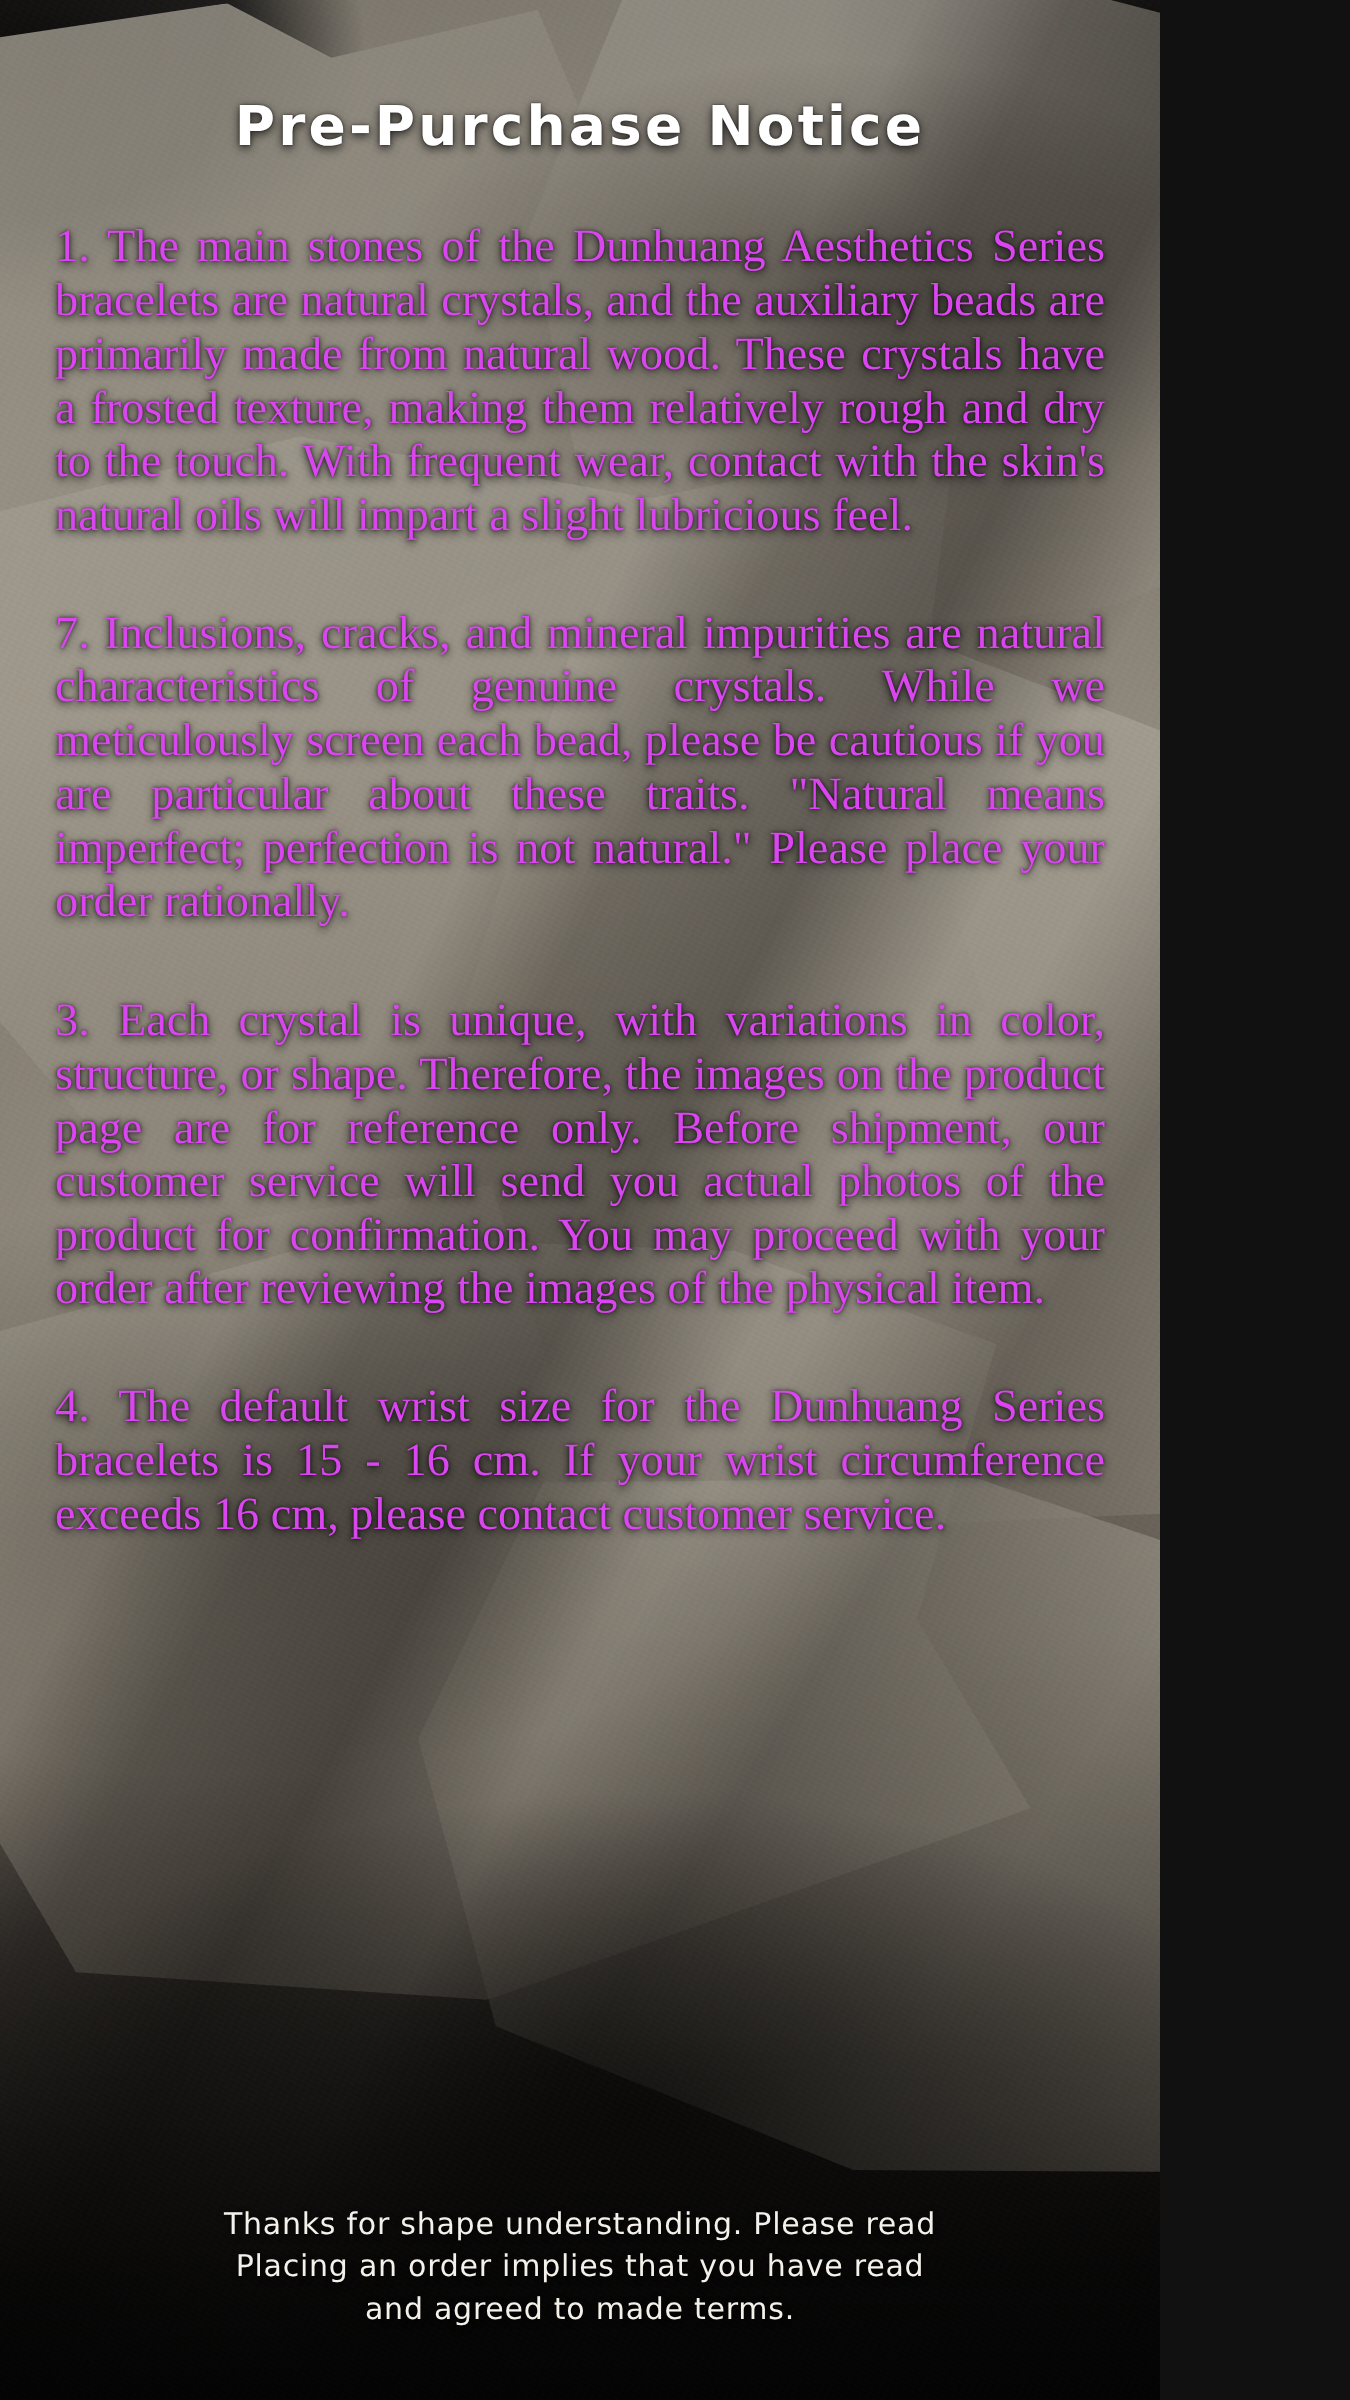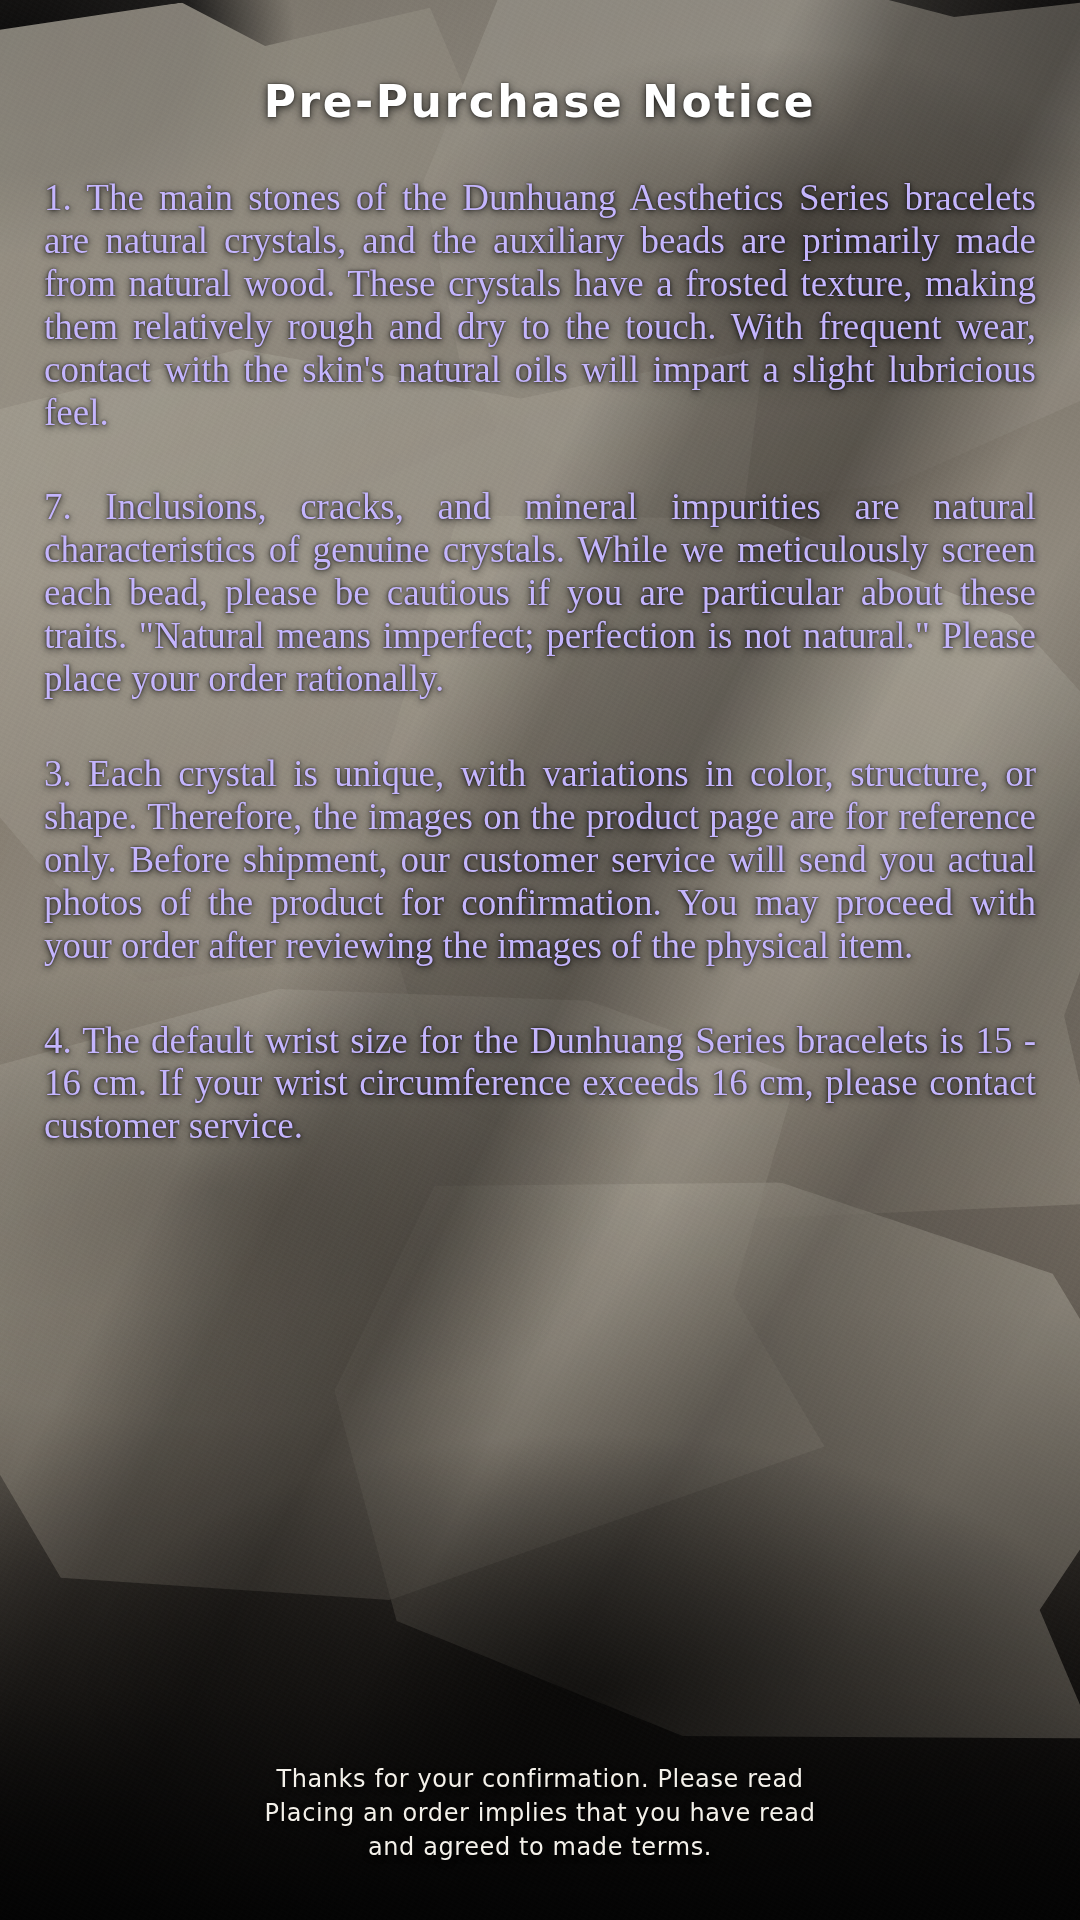--- a/index.html
+++ b/index.html
@@ -5,21 +5,21 @@
   html, body {
     margin: 0;
     padding: 0;
     background: #111;
   }
   body {
     font-family: "Liberation Serif", serif;
   }
   .page {
     position: relative;
-    width: 1080px;
+    width: 928px;
     height: 1920px;
     overflow: hidden;
     background: #2b2721;
   }
 
   
   .bg {
     position: absolute;
     inset: 0;
     background:
@@ -141,21 +141,21 @@
     margin-top: 50px;
   }
   .para {
     margin: 0 0 52px 0;
     font-family: "Liberation Serif", serif;
     font-size: 37px;
     line-height: 1.16;
     text-align: justify;
     text-align-last: left;
     text-shadow: 0 2px 7px rgba(0,0,0,0.8), 0 0 3px rgba(0,0,0,0.65);
-    color: #c4b5fd;
+    color: #d946ef;
   }
   .para:last-child { margin-bottom: 0; margin-top: 36px; }
 
   .footer {
     position: absolute;
     left: 0;
     right: 0;
     bottom: 56px;
     padding: 0 120px;
     box-sizing: border-box;
@@ -192,19 +192,19 @@
     <h1 class="title">Pre-Purchase Notice</h1>
 
     <div class="body">
       <p class="para">1. The main stones of the Dunhuang Aesthetics Series bracelets are natural crystals, and the auxiliary beads are primarily made from natural wood. These crystals have a frosted texture, making them relatively rough and dry to the touch. With frequent wear, contact with the skin's natural oils will impart a slight lubricious feel.</p>
       <p class="para">7. Inclusions, cracks, and mineral impurities are natural characteristics of genuine crystals. While we meticulously screen each bead, please be cautious if you are particular about these traits. "Natural means imperfect; perfection is not natural." Please place your order rationally.</p>
       <p class="para">3. Each crystal is unique, with variations in color, structure, or shape. Therefore, the images on the product page are for reference only. Before shipment, our customer service will send you actual photos of the product for confirmation. You may proceed with your order after reviewing the images of the physical item.</p>
       <p class="para">4. The default wrist size for the Dunhuang Series bracelets is 15 - 16 cm. If your wrist circumference exceeds 16 cm, please contact customer service.</p>
     </div>
 
     <div class="footer">
-      <span>Thanks for your confirmation. Please read</span>
+      <span>Thanks for shape understanding. Please read</span>
       <span>Placing an order implies that you have read</span>
       <span>and agreed to made terms.</span>
     </div>
 
   </div>
 </div>
 
 </body></html>

